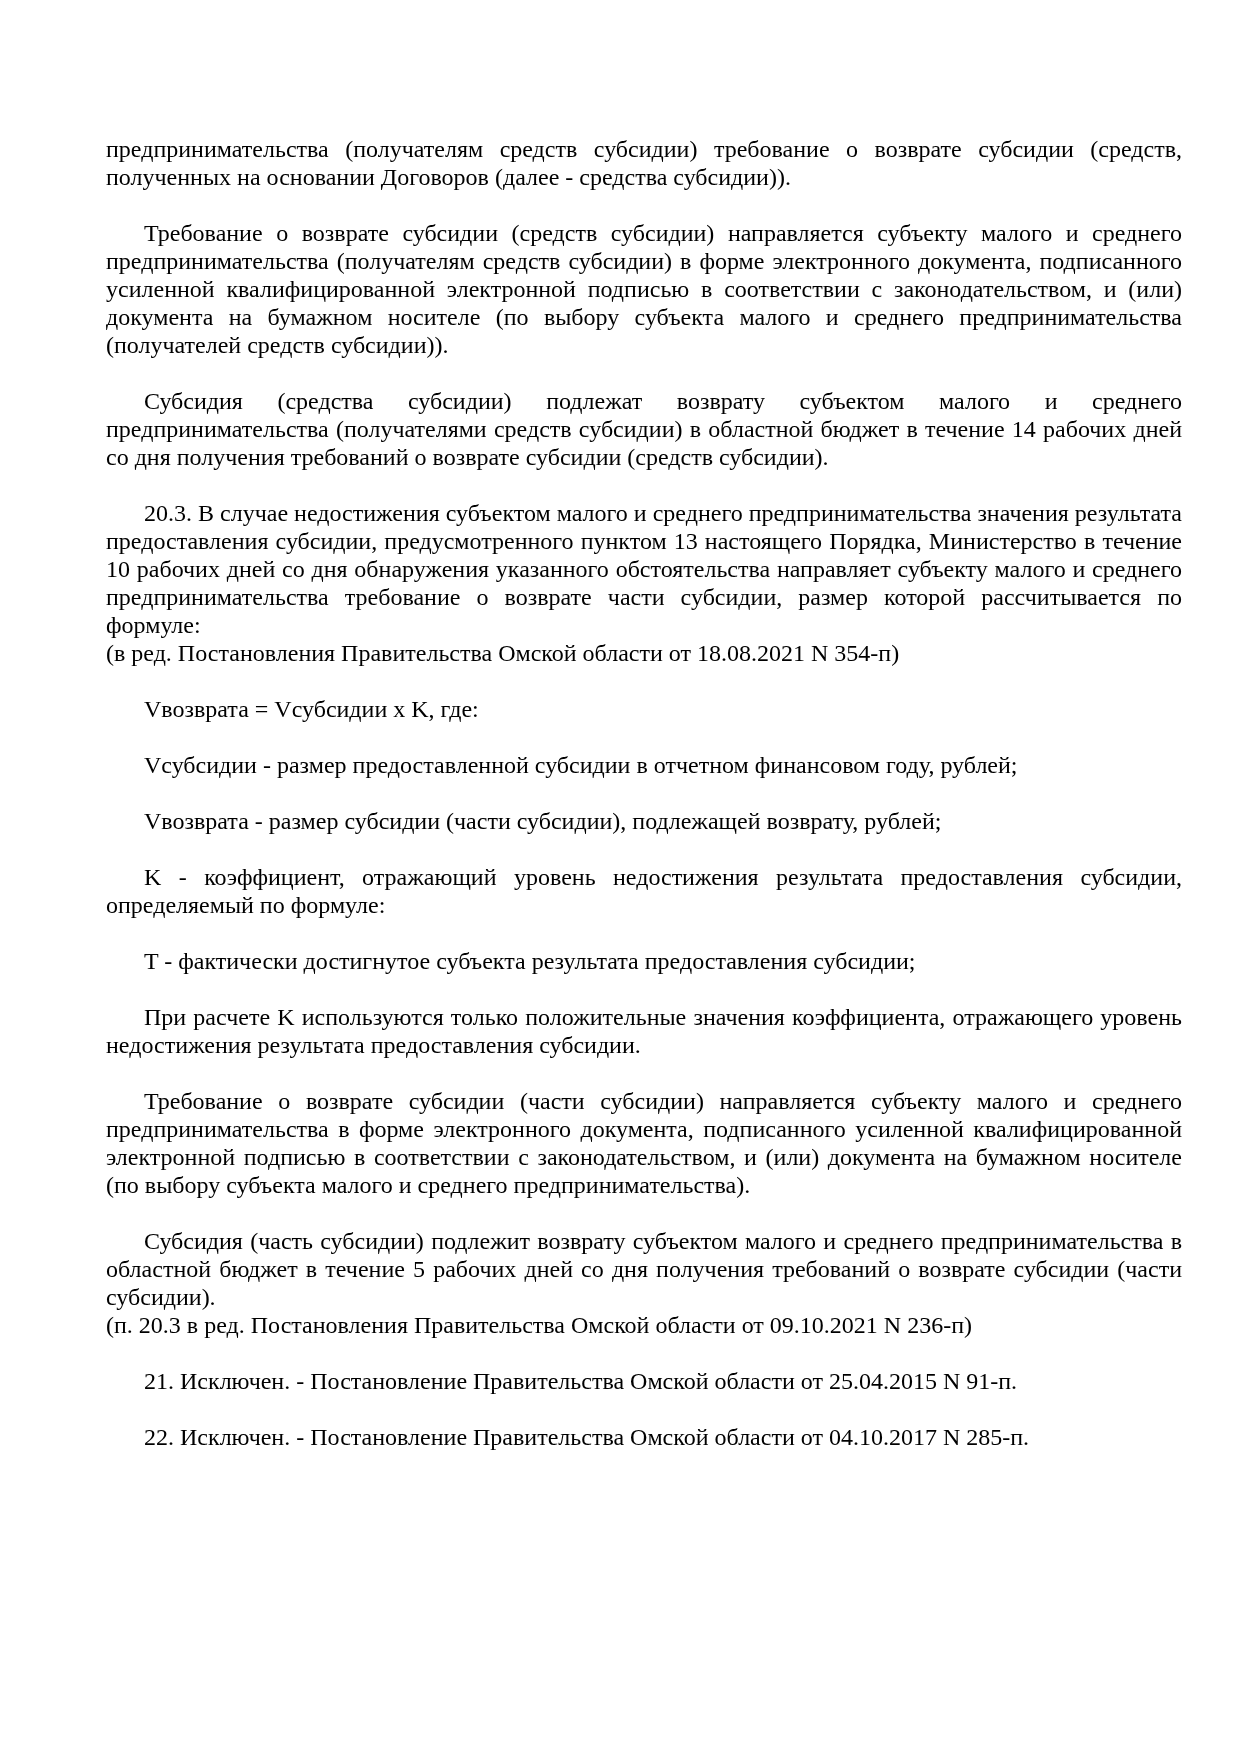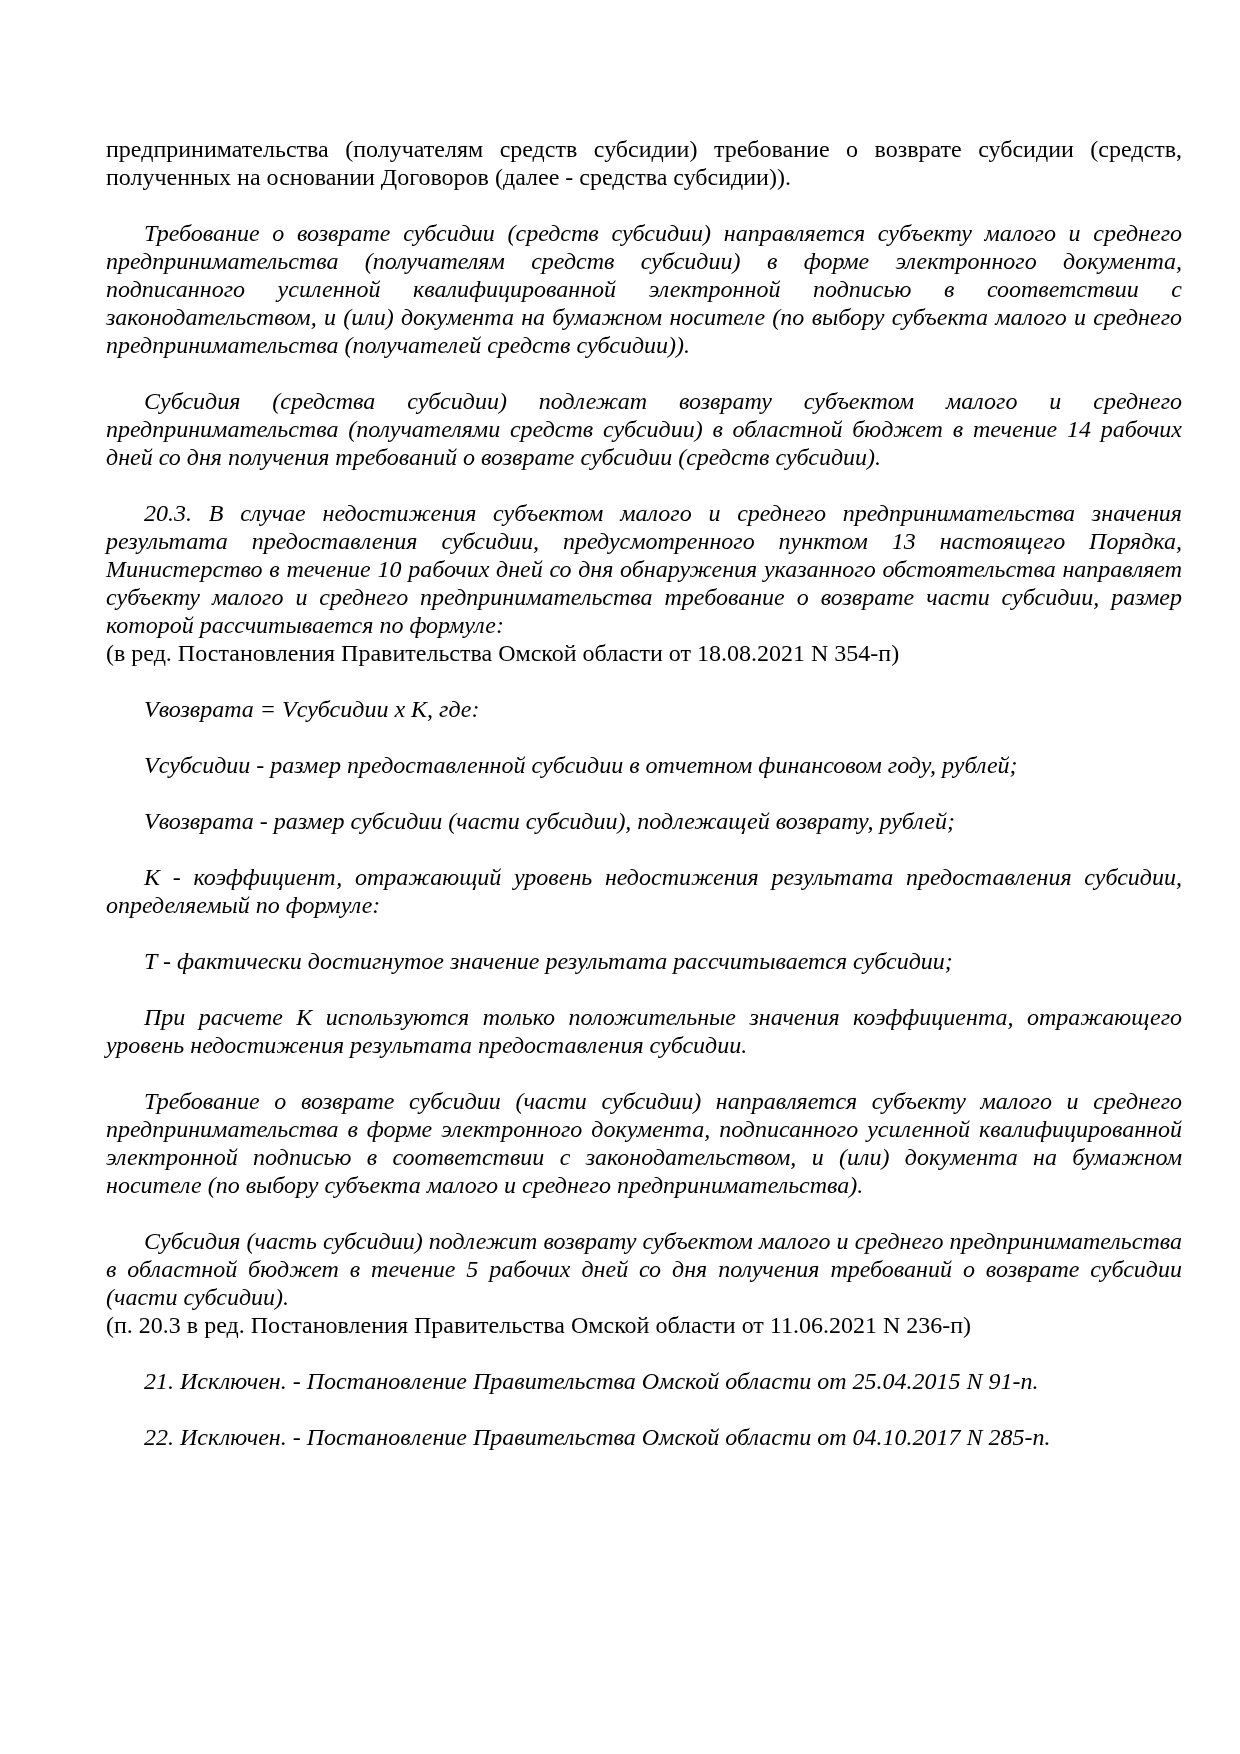--- a/index.html
+++ b/index.html
@@ -22,36 +22,36 @@
     font-size: 24px;
     line-height: 28px;
     padding: 135px 58px 0 106px;
     overflow: hidden;
   }
   .page p {
     margin: 0;
     padding: 0;
     text-align: justify;
   }
-  .page p.indent { text-indent: 38px; font-style: italic; }
+  .page p.indent { text-indent: 38px; }
   .page p.gap { margin-top: 28px; }
 </style>
 </head>
 <body>
 
 <div class="page">
   <p class="">предпринимательства (получателям средств субсидии) требование о возврате субсидии (средств, полученных на основании Договоров (далее - средства субсидии)).</p>
   <p class="indent gap">Требование о возврате субсидии (средств субсидии) направляется субъекту малого и среднего предпринимательства (получателям средств субсидии) в форме электронного документа, подписанного усиленной квалифицированной электронной подписью в соответствии с законодательством, и (или) документа на бумажном носителе (по выбору субъекта малого и среднего предпринимательства (получателей средств субсидии)).</p>
   <p class="indent gap">Субсидия (средства субсидии) подлежат возврату субъектом малого и среднего предпринимательства (получателями средств субсидии) в областной бюджет в течение 14 рабочих дней со дня получения требований о возврате субсидии (средств субсидии).</p>
   <p class="indent gap">20.3. В случае недостижения субъектом малого и среднего предпринимательства значения результата предоставления субсидии, предусмотренного пунктом 13 настоящего Порядка, Министерство в течение 10 рабочих дней со дня обнаружения указанного обстоятельства направляет субъекту малого и среднего предпринимательства требование о возврате части субсидии, размер которой рассчитывается по формуле:</p>
   <p class="">(в ред. Постановления Правительства Омской области от 18.08.2021 N 354-п)</p>
   <p class="indent gap">Vвозврата = Vсубсидии x K, где:</p>
   <p class="indent gap">Vсубсидии - размер предоставленной субсидии в отчетном финансовом году, рублей;</p>
   <p class="indent gap">Vвозврата - размер субсидии (части субсидии), подлежащей возврату, рублей;</p>
   <p class="indent gap">K - коэффициент, отражающий уровень недостижения результата предоставления субсидии, определяемый по формуле:</p>
-  <p class="indent gap">T - фактически достигнутое значение результата рассчитывается субсидии;</p>
+  <p class="indent gap">T - фактически достигнутое субъекта результата предоставления субсидии;</p>
   <p class="indent gap">При расчете K используются только положительные значения коэффициента, отражающего уровень недостижения результата предоставления субсидии.</p>
   <p class="indent gap">Требование о возврате субсидии (части субсидии) направляется субъекту малого и среднего предпринимательства в форме электронного документа, подписанного усиленной квалифицированной электронной подписью в соответствии с законодательством, и (или) документа на бумажном носителе (по выбору субъекта малого и среднего предпринимательства).</p>
   <p class="indent gap">Субсидия (часть субсидии) подлежит возврату субъектом малого и среднего предпринимательства в областной бюджет в течение 5 рабочих дней со дня получения требований о возврате субсидии (части субсидии).</p>
-  <p class="">(п. 20.3 в ред. Постановления Правительства Омской области от 11.06.2021 N 236-п)</p>
+  <p class="">(п. 20.3 в ред. Постановления Правительства Омской области от 09.10.2021 N 236-п)</p>
   <p class="indent gap">21. Исключен. - Постановление Правительства Омской области от 25.04.2015 N 91-п.</p>
   <p class="indent gap">22. Исключен. - Постановление Правительства Омской области от 04.10.2017 N 285-п.</p>
 </div>
 
 </body></html>

